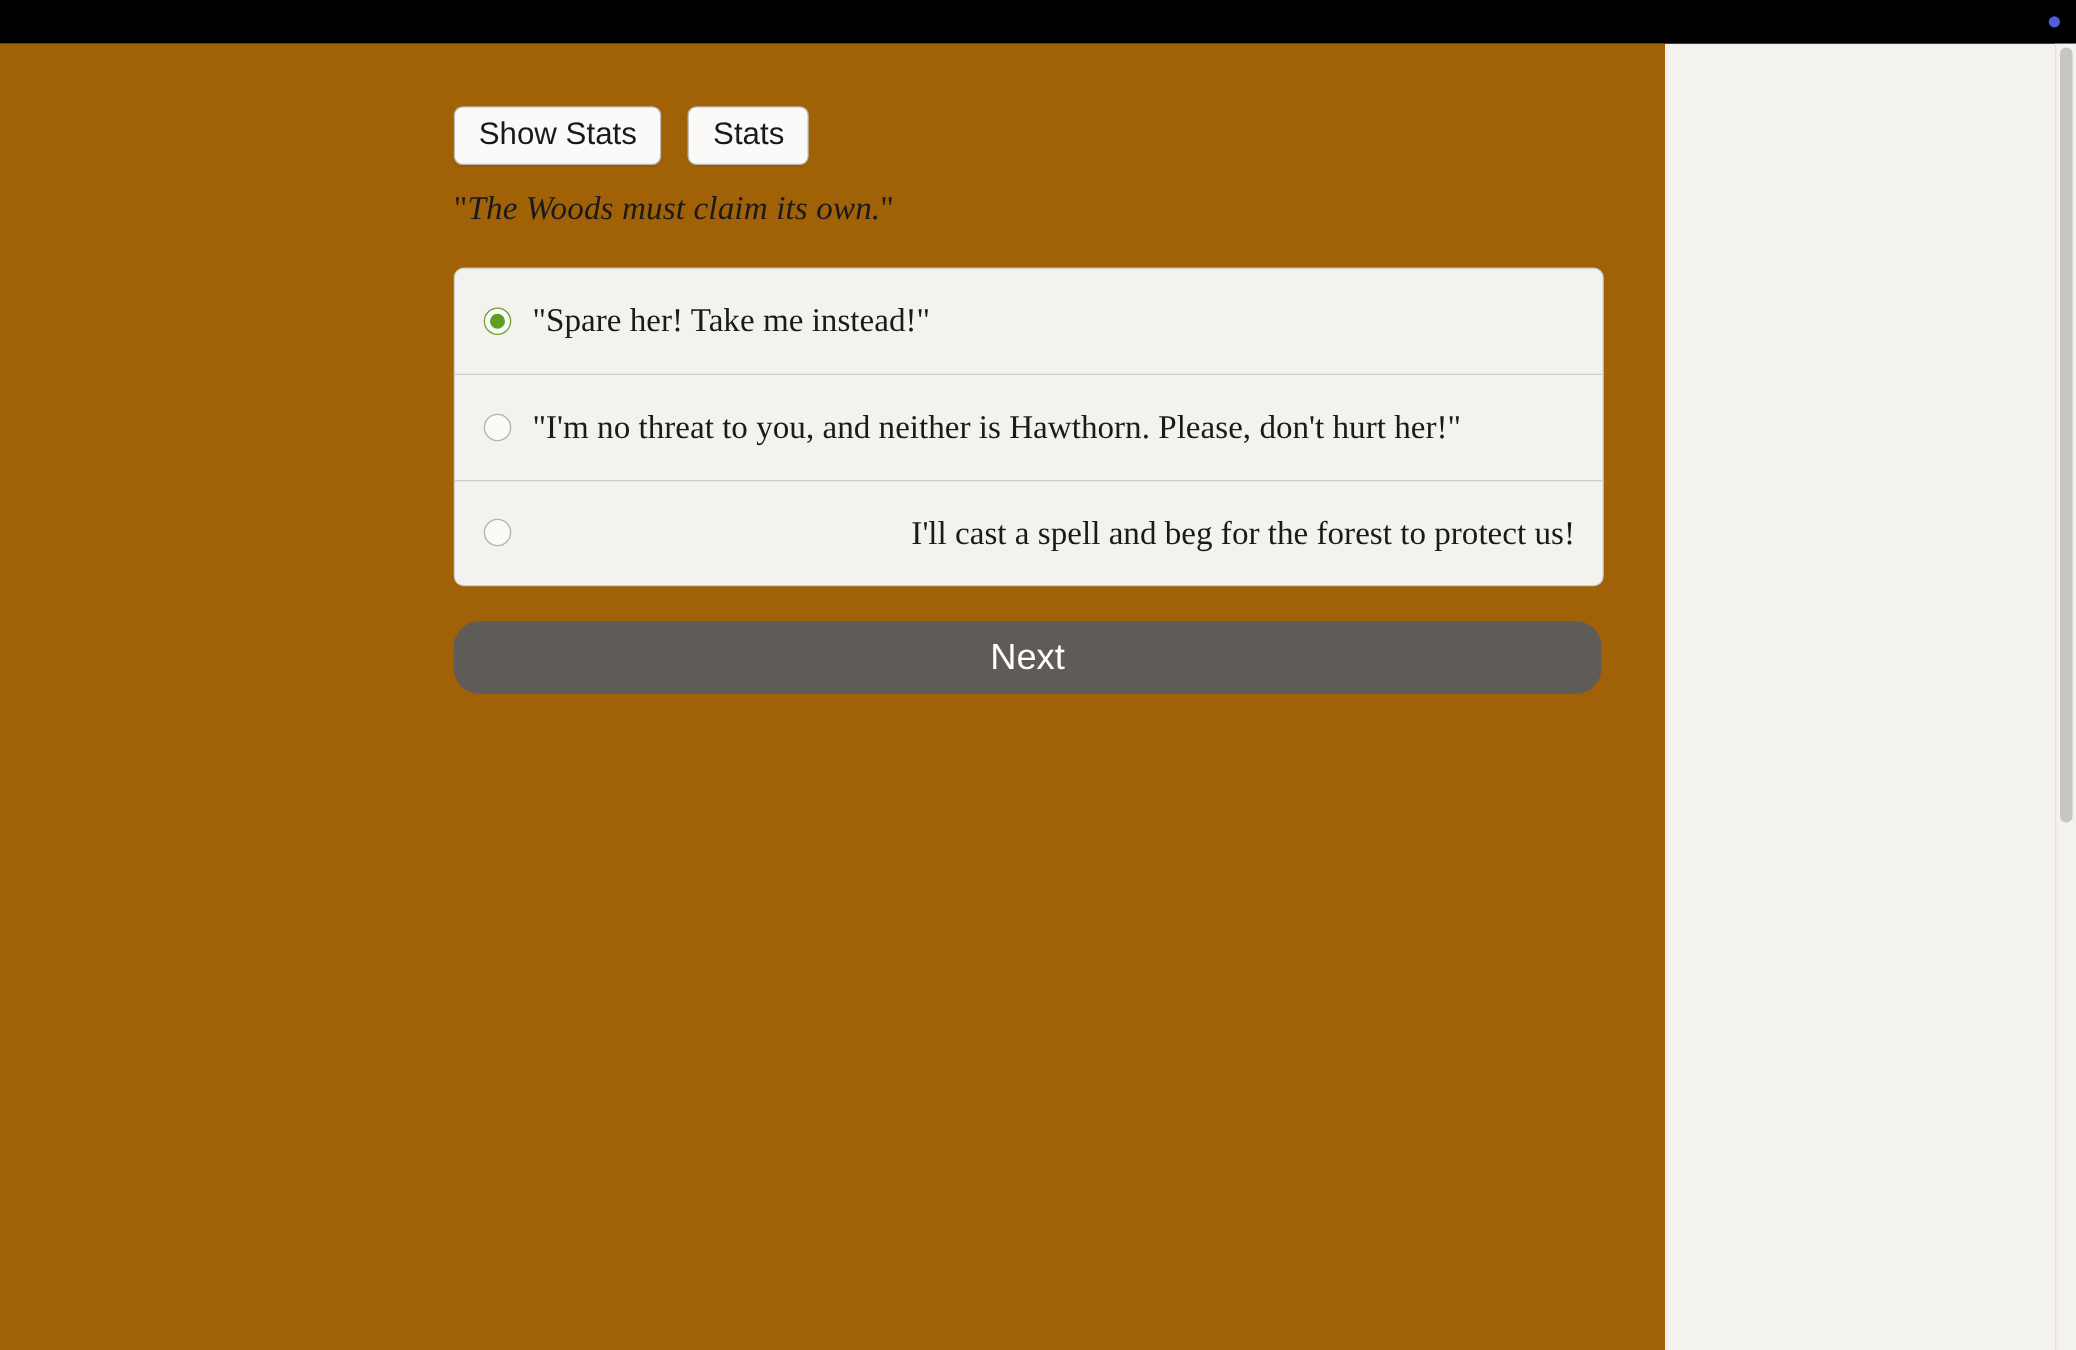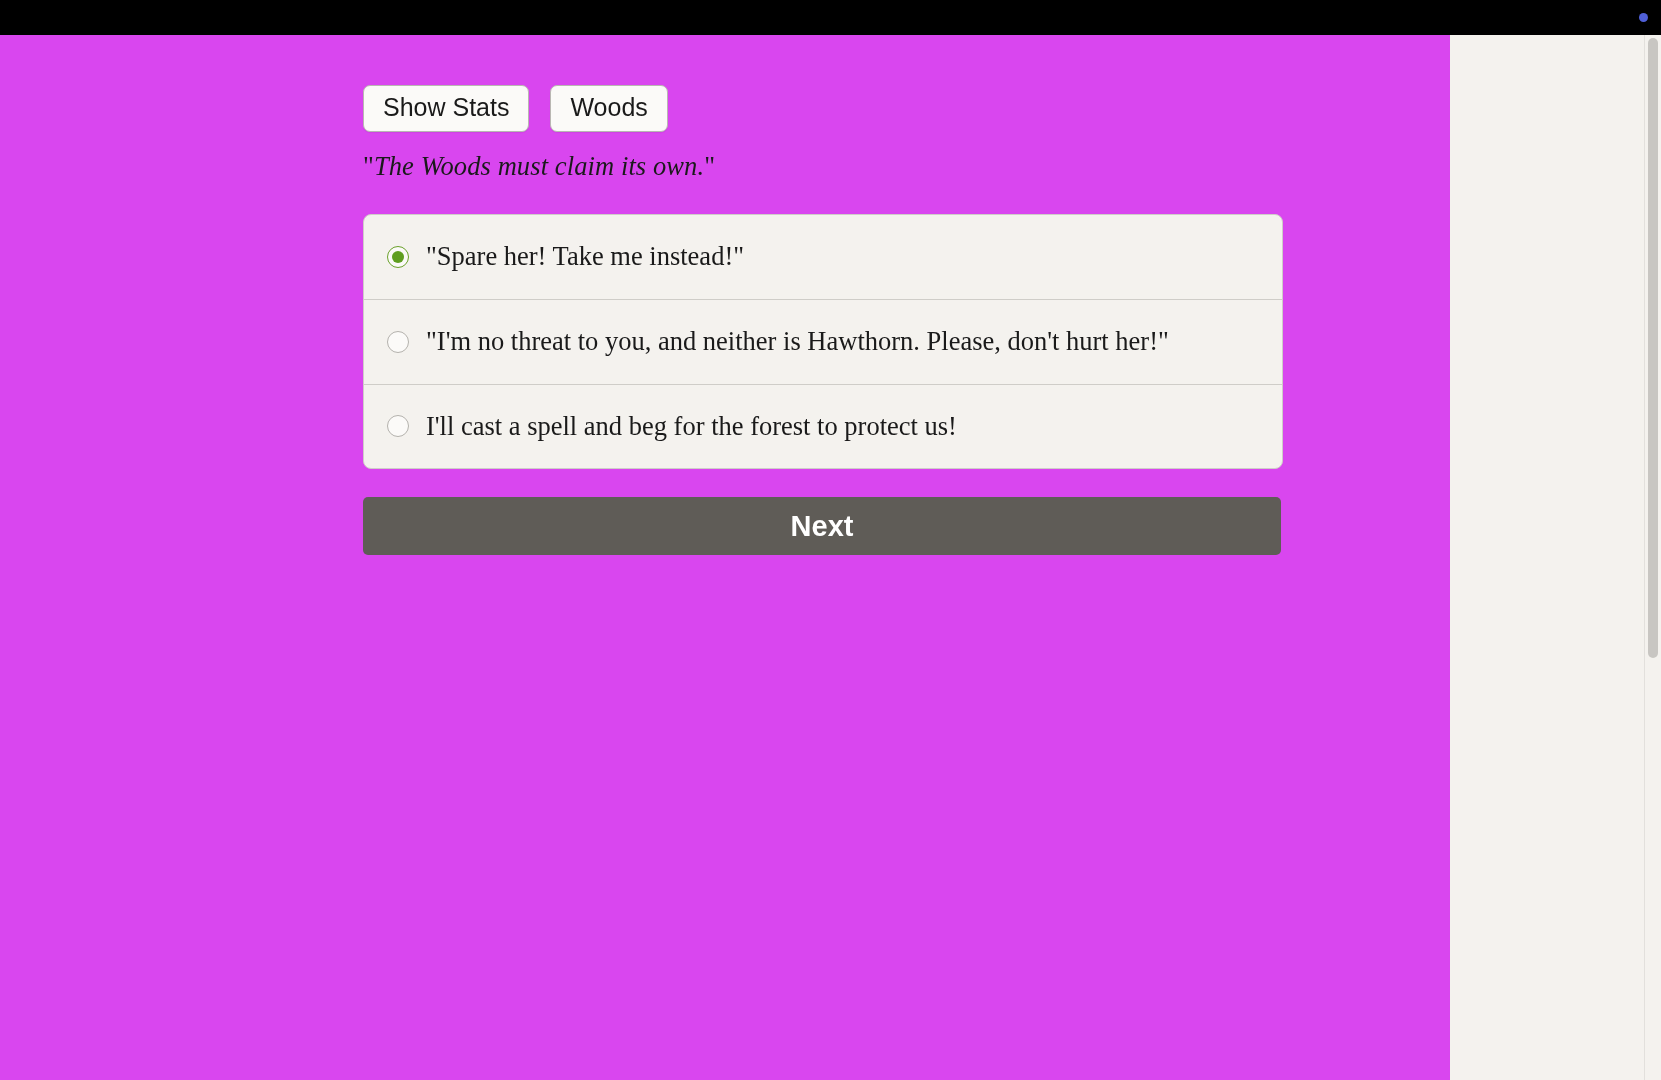--- a/index.html
+++ b/index.html
@@ -31,23 +31,23 @@
     height: 9px;
     border-radius: 50%;
     background: #4f5fd7;
   }
 
   
   .page {
     position: absolute;
     top: 35px;
     left: 0;
-    width: 1450px;
+    width: 1332px;
     height: 1045px;
-    background: #d946ef;
+    background: #a16207;
   }
 
   
   .scrollbar-track {
     position: absolute;
     top: 35px;
     right: 0;
     width: 16px;
     height: 1045px;
     background: #f4f2ee;
@@ -112,21 +112,21 @@
   }
   .choice {
     display: flex;
     align-items: center;
     gap: 17px;
     padding: 26px 22px 26px 23px;
     border-bottom: 1px solid #cfcdc8;
     cursor: pointer;
     min-height: 29px;
   }
-  .choice:last-child { border-bottom: none; }
+  .choice:last-child { border-bottom: none; justify-content: space-between; }
   .radio {
     width: 22px;
     height: 22px;
     border-radius: 50%;
     border: 1px solid #b4b2ad;
     background: #fbfaf8;
     flex: 0 0 auto;
     position: relative;
     box-sizing: border-box;
   }
@@ -147,44 +147,44 @@
     line-height: 1.2;
   }
 
   
   .next-btn {
     margin-top: 28px;
     width: 918px;
     height: 58px;
     background: #5f5c57;
     border: none;
-    border-radius: 5px;
+    border-radius: 20px;
     color: #ffffff;
     font-family: "Liberation Sans", sans-serif;
-    font-weight: bold;
+    font-weight: normal;
     font-size: 29px;
     cursor: pointer;
     display: flex;
     align-items: center;
     justify-content: center;
   }
 </style>
 </head>
 <body>
 
 <div class="topbar">
   <div class="topbar-dot"></div>
 </div>
 
 <div class="page">
   <div class="content">
 
     <div class="btn-row">
       <button class="topbtn">Show Stats</button>
-      <button class="topbtn">Woods</button>
+      <button class="topbtn">Stats</button>
     </div>
 
     <p class="story quote"><span>"</span><span class="italic">The Woods must claim its own.</span><span>"</span></p>
 
 
     <div class="choices">
       <div class="choice">
         <span class="radio selected"></span>
         <span class="choice-label">"Spare her! Take me instead!"</span>
       </div>

